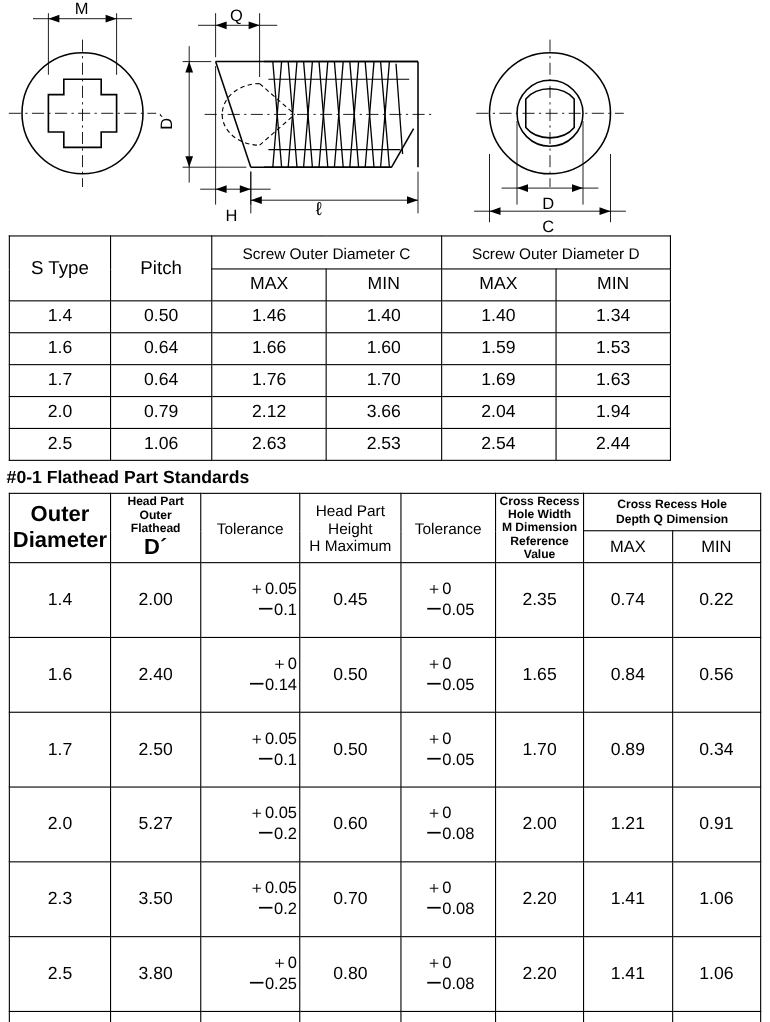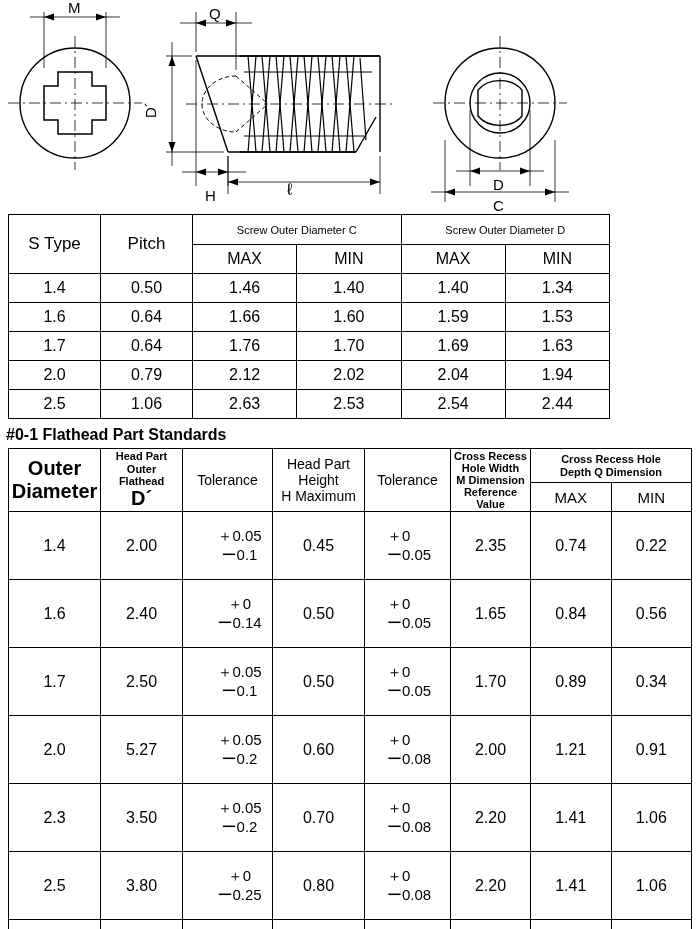--- a/index.html
+++ b/index.html
@@ -39,21 +39,21 @@
     text-align: center;
     vertical-align: middle;
     font-weight: normal;
     padding: 2px 0;
   }
   .tbl1 .hdr-main {
     font-size: 17px;
     height: 34px;
   }
   .tbl1 .hdr-sub {
-    font-size: 11px;
+    font-size: 14px;
     height: 30px;
   }
   .tbl1 .sub2 {
     font-size: 16px;
     height: 29px;
   }
   .tbl1 td.val {
     font-size: 16px;
     height: 29px;
   }
@@ -75,21 +75,21 @@
     vertical-align: middle;
     font-weight: normal;
     padding: 1px 2px;
   }
   .tbl2 .h-big { font-size: 20px; font-weight: bold; line-height: 1.15; }
   .tbl2 .h-mid { font-size: 14px; line-height: 1.15; }
   .tbl2 .h-sm  { font-size: 11px; line-height: 1.12; font-weight: bold;}
   .tbl2 .h-xs  { font-size: 11px;  line-height: 1.1; font-weight: bold;}
   .tbl2 .h-dp  { font-size: 15px; font-weight: normal; }
   .tbl2 td.v   { font-size: 16px; height: 68px; }
-  .tbl2 td.tol { font-size: 15px; text-align: center; padding-left: 26px; line-height: 1.25; }
+  .tbl2 td.tol { font-size: 15px; text-align: right; padding-left: 26px; line-height: 1.25; }
   .tbl2 td.tol2{ font-size: 15px; text-align: left; padding-left: 22px; line-height: 1.25; }
 </style>
 </head>
 <body>
 
 <div id="drawing">
 <svg width="700" height="214" viewBox="0 0 700 214" xmlns="http://www.w3.org/2000/svg">
   <g stroke="#000" fill="none" stroke-width="1.4">
 
     <circle cx="75" cy="103" r="55"></circle>
@@ -246,21 +246,21 @@
       <td class="val">0.64</td>
       <td class="val">1.76</td>
       <td class="val">1.70</td>
       <td class="val">1.69</td>
       <td class="val">1.63</td>
     </tr>
     <tr>
       <td class="val">2.0</td>
       <td class="val">0.79</td>
       <td class="val">2.12</td>
-      <td class="val">2.02</td>
+      <td class="val">3.66</td>
       <td class="val">2.04</td>
       <td class="val">1.94</td>
     </tr>
     <tr>
       <td class="val">2.5</td>
       <td class="val">1.06</td>
       <td class="val">2.63</td>
       <td class="val">2.53</td>
       <td class="val">2.54</td>
       <td class="val">2.44</td>

